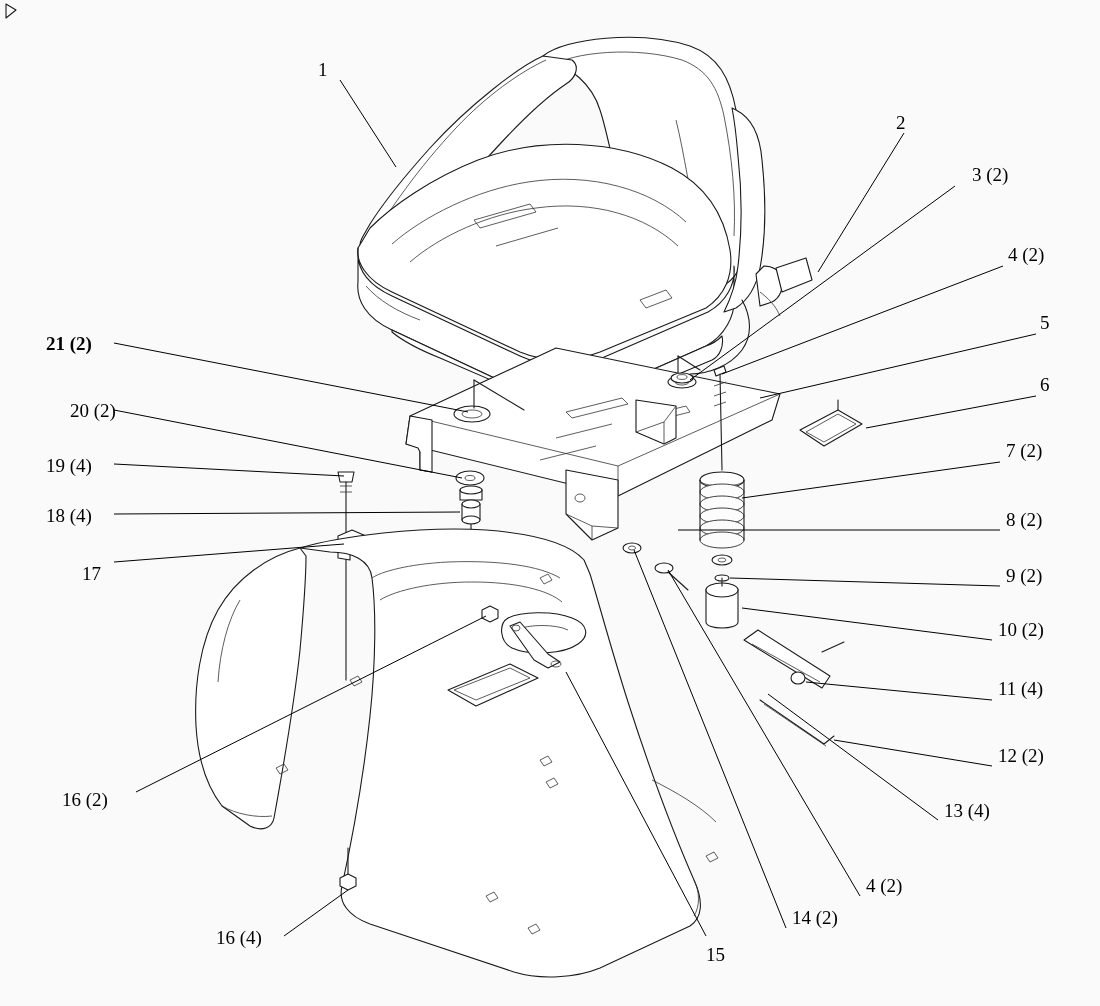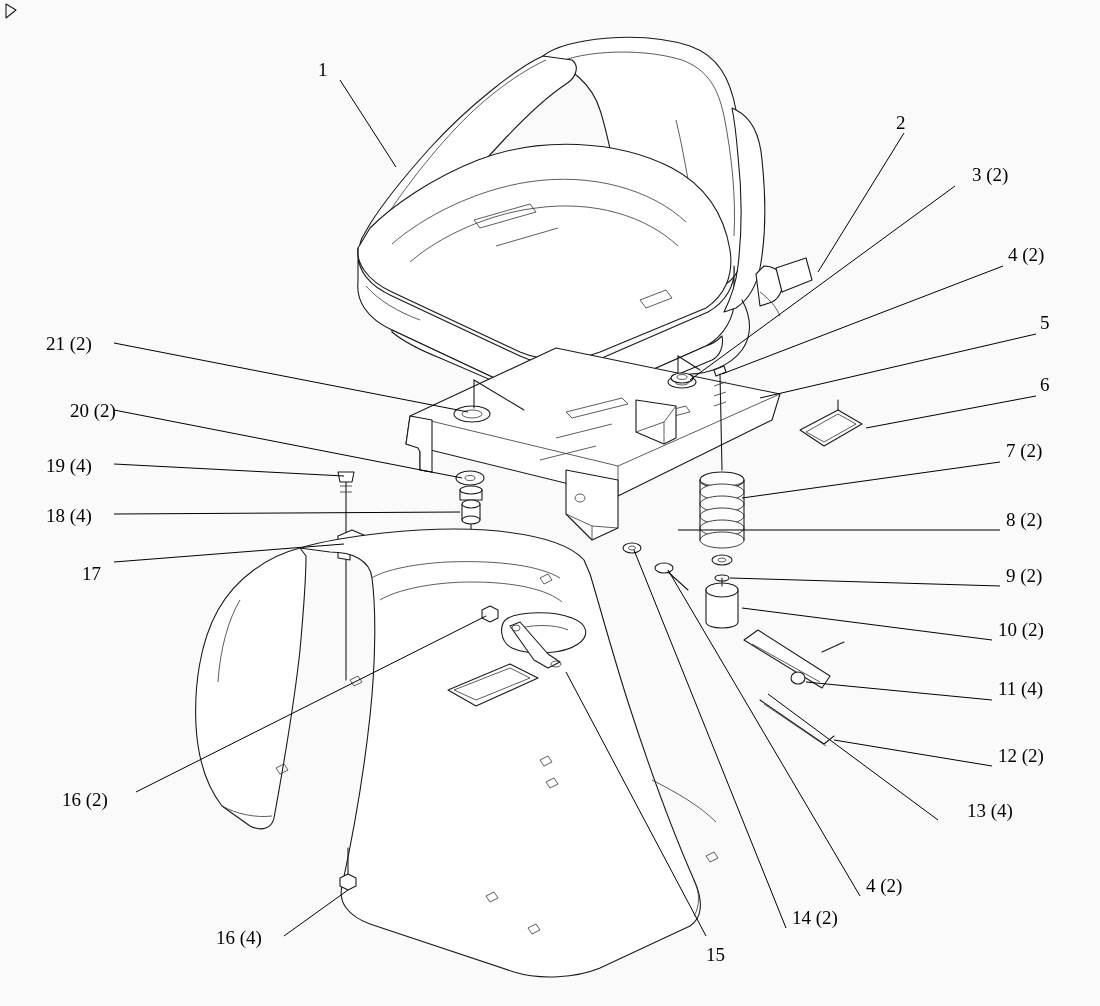--- a/index.html
+++ b/index.html
@@ -300,25 +300,25 @@
   <div class="callout" style="left:960px; top:165px;margin-left:12px;">3 (2)</div>
   <div class="callout" style="left:1008px; top:245px;">4 (2)</div>
   <div class="callout" style="left:1040px; top:313px;">5</div>
   <div class="callout" style="left:1040px; top:375px;">6</div>
   <div class="callout" style="left:1006px; top:441px;">7 (2)</div>
   <div class="callout" style="left:1006px; top:510px;">8 (2)</div>
   <div class="callout" style="left:1006px; top:566px;">9 (2)</div>
   <div class="callout" style="left:998px; top:620px;text-align:right;">10 (2)</div>
   <div class="callout" style="left:998px; top:679px;">11 (4)</div>
   <div class="callout" style="left:998px; top:746px;">12 (2)</div>
-  <div class="callout" style="left:944px; top:801px;margin-left:23px;">13 (4)</div>
+  <div class="callout" style="left:944px; top:801px;">13 (4)</div>
   <div class="callout" style="left:866px; top:876px;">4 (2)</div>
   <div class="callout" style="left:792px; top:908px;">14 (2)</div>
   <div class="callout" style="left:706px; top:945px;">15</div>
   <div class="callout" style="left:216px; top:928px;">16 (4)</div>
   <div class="callout" style="left:62px; top:790px;">16 (2)</div>
   <div class="callout" style="left:82px; top:564px;">17</div>
   <div class="callout" style="left:46px; top:506px;">18 (4)</div>
   <div class="callout" style="left:46px; top:456px;">19 (4)</div>
   <div class="callout" style="left:46px; top:401px;margin-left:24px;">20 (2)</div>
-  <div class="callout" style="left:46px; top:334px;">21 (2)</div>
+  <div class="callout" style="left:46px; top:334px;font-weight:bold;">21 (2)</div>
 
 </div>
 
 </body></html>

